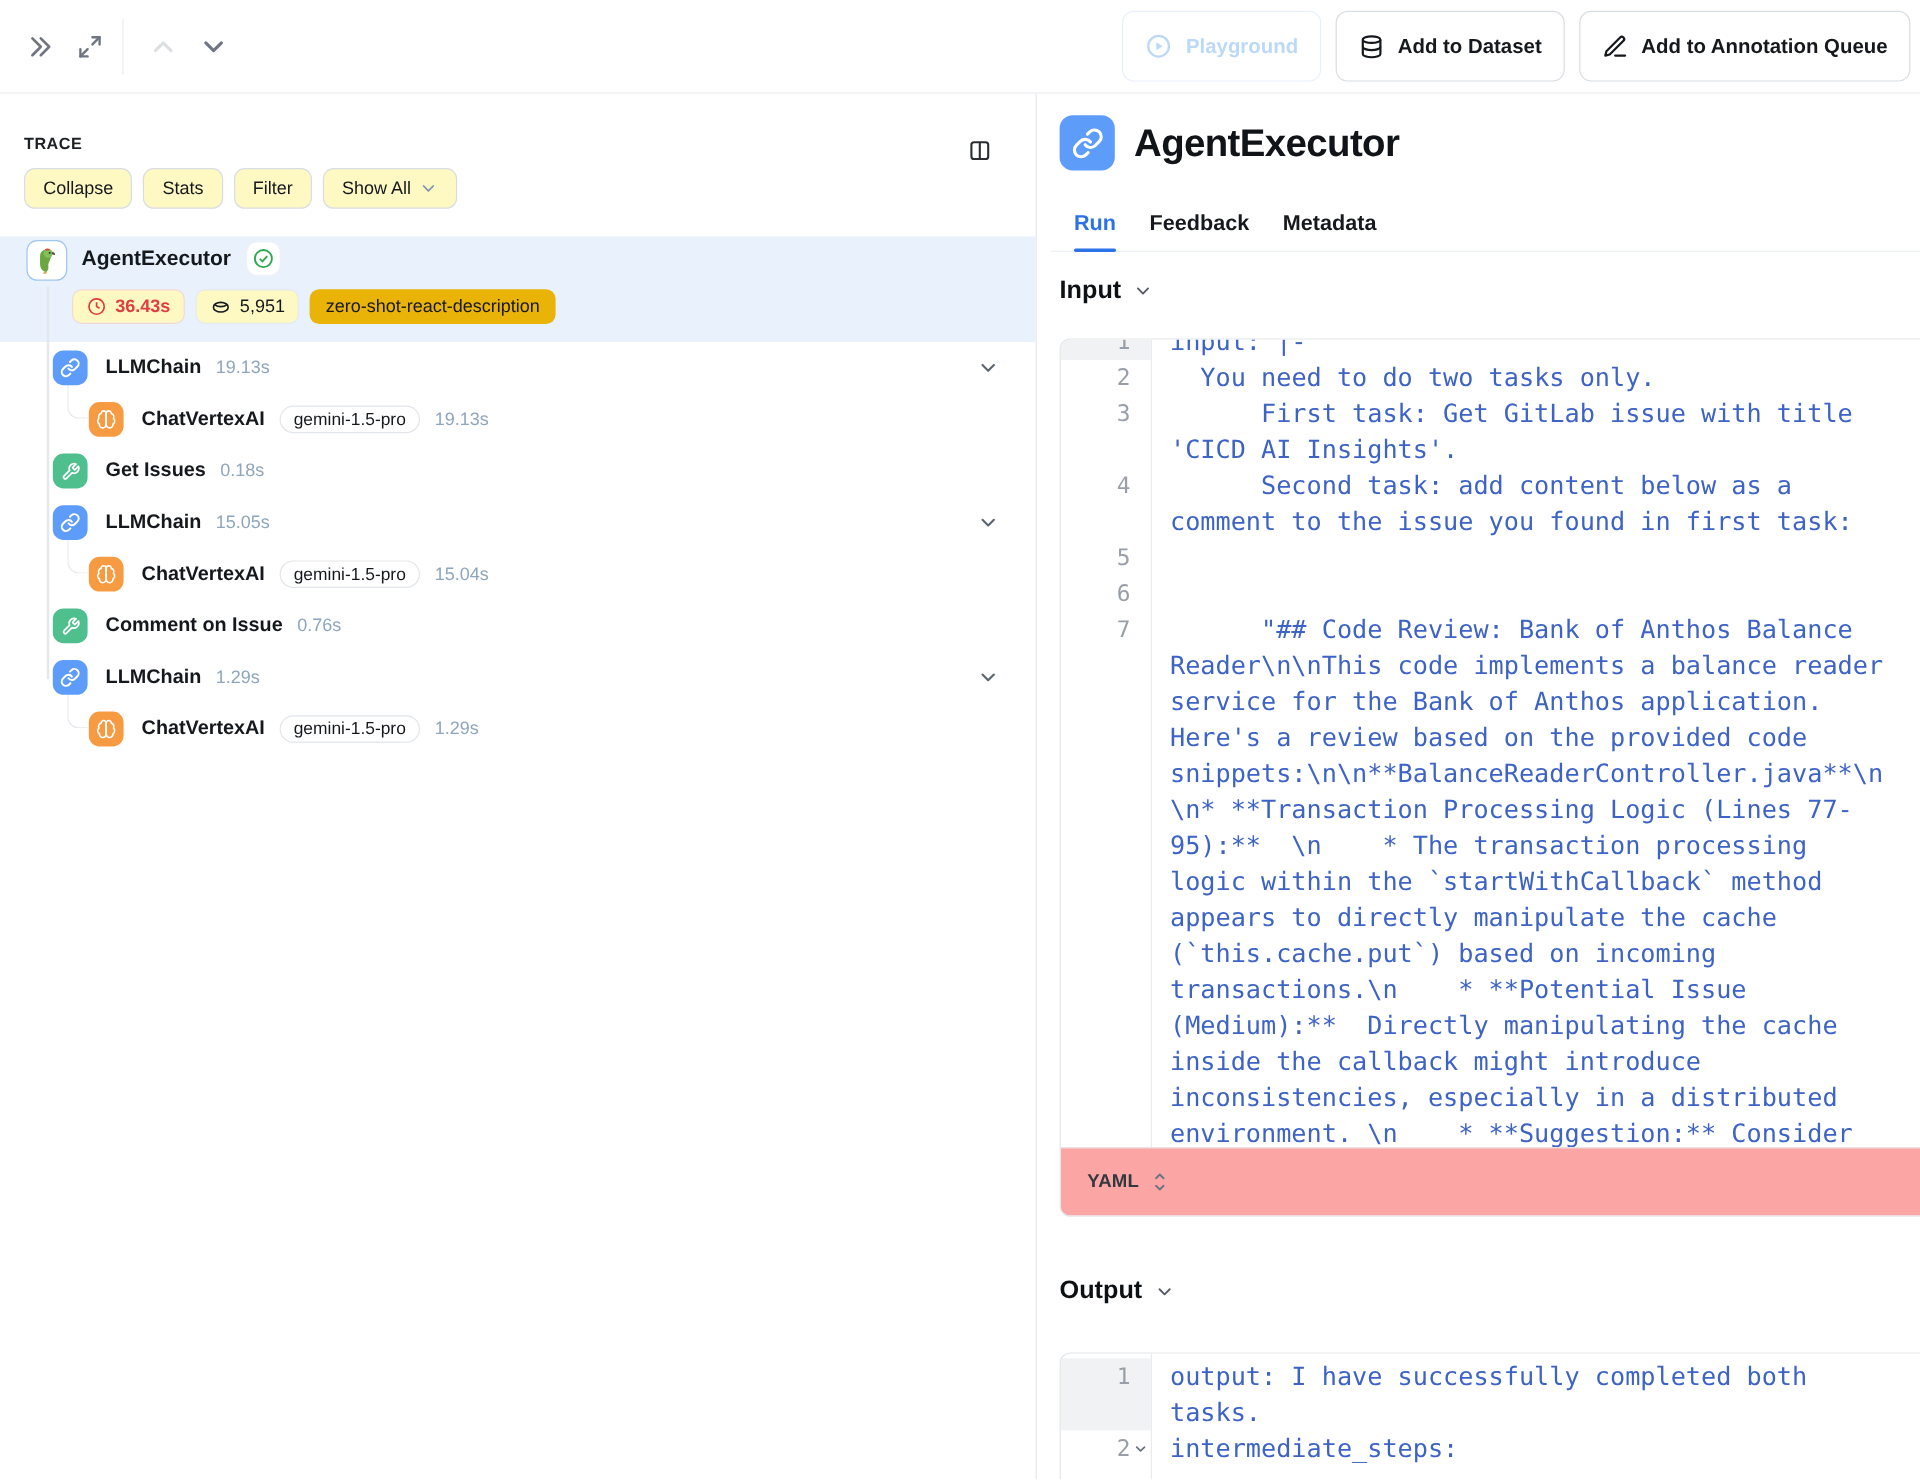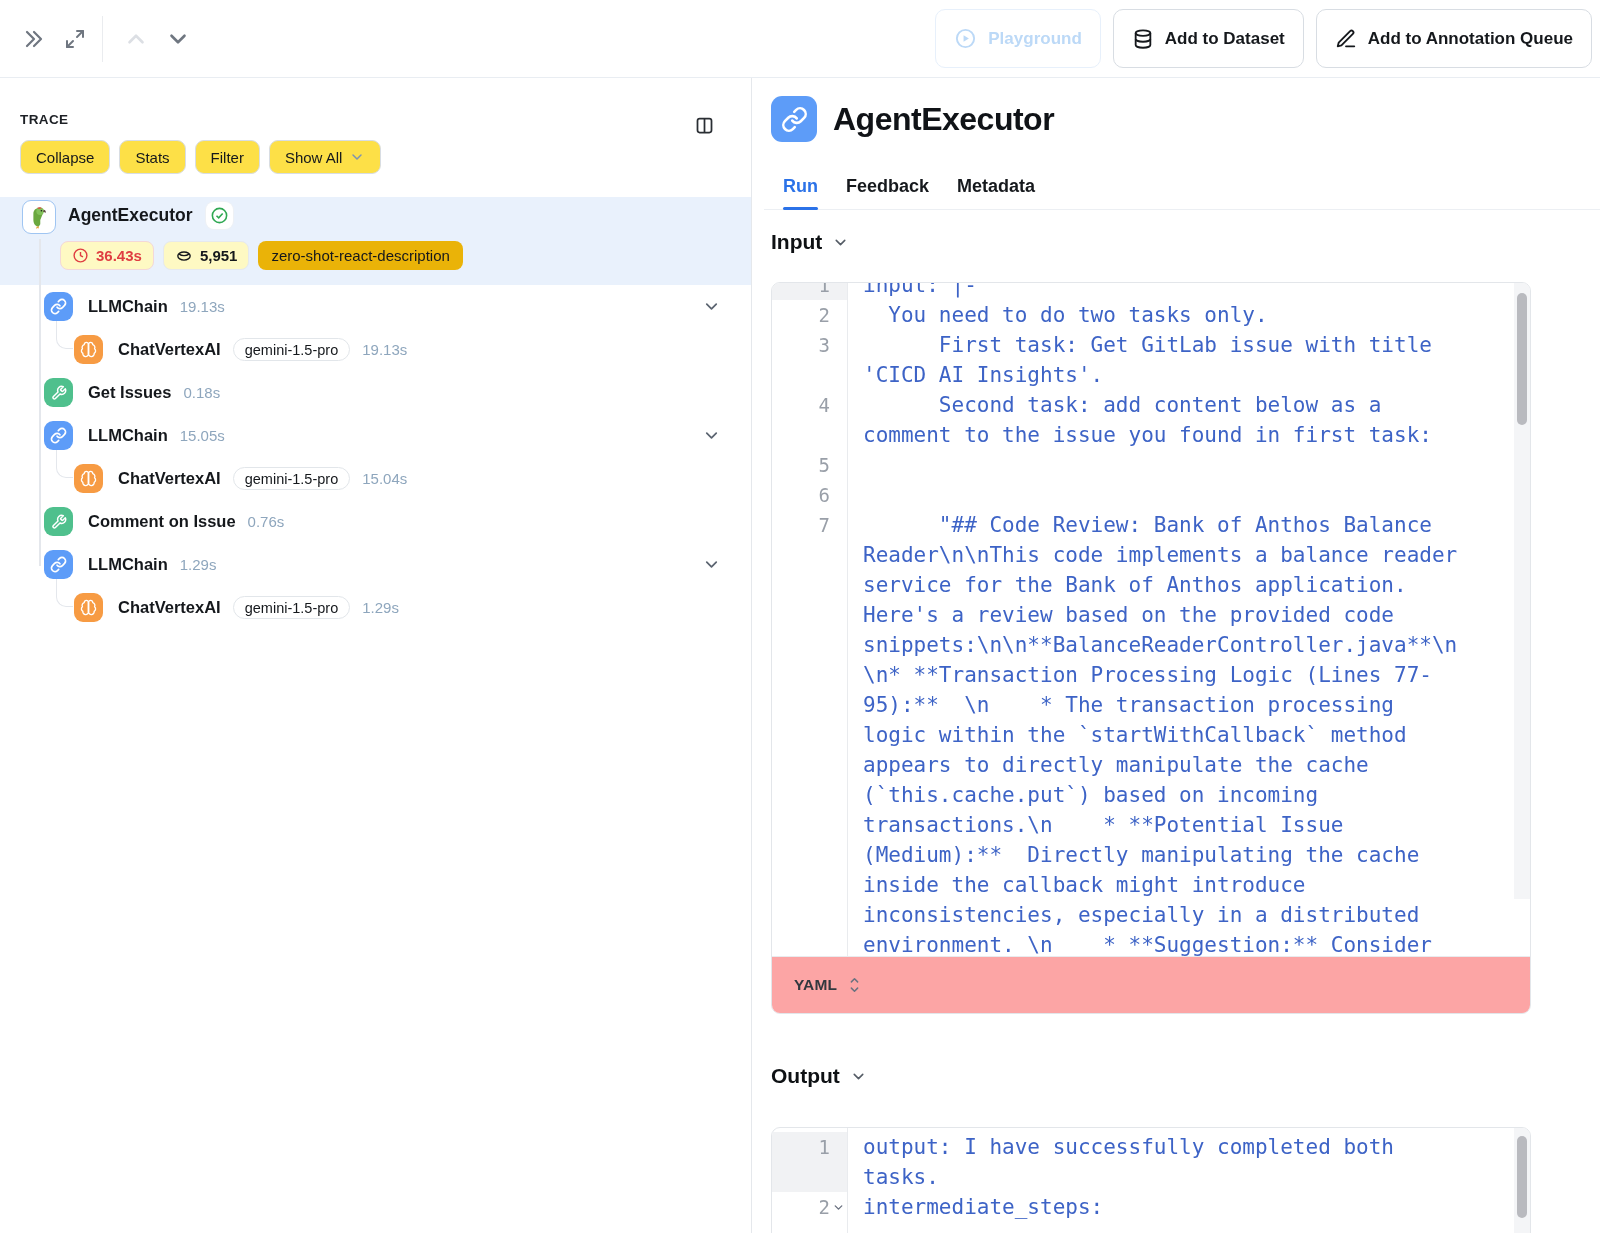--- a/index.html
+++ b/index.html
@@ -15,45 +15,45 @@
   .icon-btn.disabled { color:#dcdfe4; }
   .tb-divider { width:1px; height:46px; background:#eaecef; margin:0 12px 0 6px; }
   .tb-right { display:flex; align-items:center; gap:12px; }
   .btn { height:59px; border:1px solid #d8dde3; border-radius:10px; background:#fff;
     display:inline-flex; align-items:center; gap:11px; padding:0 18px;
     font-family:"Liberation Sans",sans-serif; font-size:17px; font-weight:700; color:#15181c; cursor:pointer; }
   .btn.playground { border-color:#e7f0fb; color:#bcd9f7; }
 
   
   .main { display:flex; height:1155px; }
-  .trace-panel { width:752px; flex:none; border-right:1px solid #e5e8ec; position:relative; }
+  .trace-panel { width:864px; flex:none; border-right:1px solid #e5e8ec; position:relative; }
   .run-panel { flex:1; position:relative; overflow:hidden; }
 
   
   .trace-title { position:absolute; top:34px; left:20px; font-size:13.5px; font-weight:700;
     letter-spacing:.4px; color:#1d2025; }
   .split-btn { position:absolute; top:26px; right:26px; }
   .trace-controls { position:absolute; top:62px; left:20px; display:flex; gap:9px; }
-  .chip { height:34px; border:1px solid #d8dde3; border-radius:9px; background:#fde047; padding:0 15px;
+  .chip { height:34px; border:1px solid #d8dde3; border-radius:9px; background:#fef9c3; padding:0 15px;
     font-family:"Liberation Sans",sans-serif; font-size:15px; color:#15181c;
     display:inline-flex; align-items:center; gap:7px; cursor:pointer; }
 
   .tree { position:absolute; top:119px; left:0; right:0; }
   .selected-run { height:88px; background:#e9f1fc; position:relative; cursor:pointer; }
   .parrot-box { position:absolute; left:22px; top:3px; width:34px; height:34px; background:#fff;
     border:1.5px solid #9fc5f2; border-radius:9px; display:flex; align-items:center; justify-content:center; }
   .root-name-row { position:absolute; left:68px; top:5px; display:flex; align-items:center; gap:14px; }
   .root-name { font-size:17.5px; font-weight:700; }
   .check-pill { width:27px; height:27px; background:#fff; border-radius:8px;
     display:flex; align-items:center; justify-content:center; box-shadow:0 0 0 1px #eef1f5; }
   .badges { position:absolute; left:60px; top:44px; display:flex; gap:9px; align-items:center; }
   .badge { height:29px; border-radius:8px; background:#fef9c3; display:inline-flex; align-items:center;
     gap:7px; padding:0 11px; font-size:15px; }
   .badge.time { border:1px solid #f3d8d8; color:#df3d41; font-weight:600; }
-  .badge.tokens { border:1px solid #e6e9ed; color:#15181c;font-weight:bold; }
+  .badge.tokens { border:1px solid #e6e9ed; color:#15181c; }
   .badge.tag { background:#eab308; color:#15181c; padding:0 13px; }
 
   .rows { position:absolute; top:88px; left:0; right:0; }
   .trow { height:43px; display:flex; align-items:center; position:relative; cursor:pointer; }
   .trow.l1 { padding-left:44px; } .trow.l2 { padding-left:74px; }
   .ticon { width:29px; height:29px; border-radius:9px; flex:none; margin-right:15px;
     display:flex; align-items:center; justify-content:center; }
   .ticon.chain { background:#5d9cf8; } .ticon.llm { background:#f79b43; } .ticon.tool { background:#4fc08d; }
   .tname { font-size:16.5px; font-weight:700; }
   .tdur { font-size:15px; color:#8ea6bd; margin-left:12px; }

